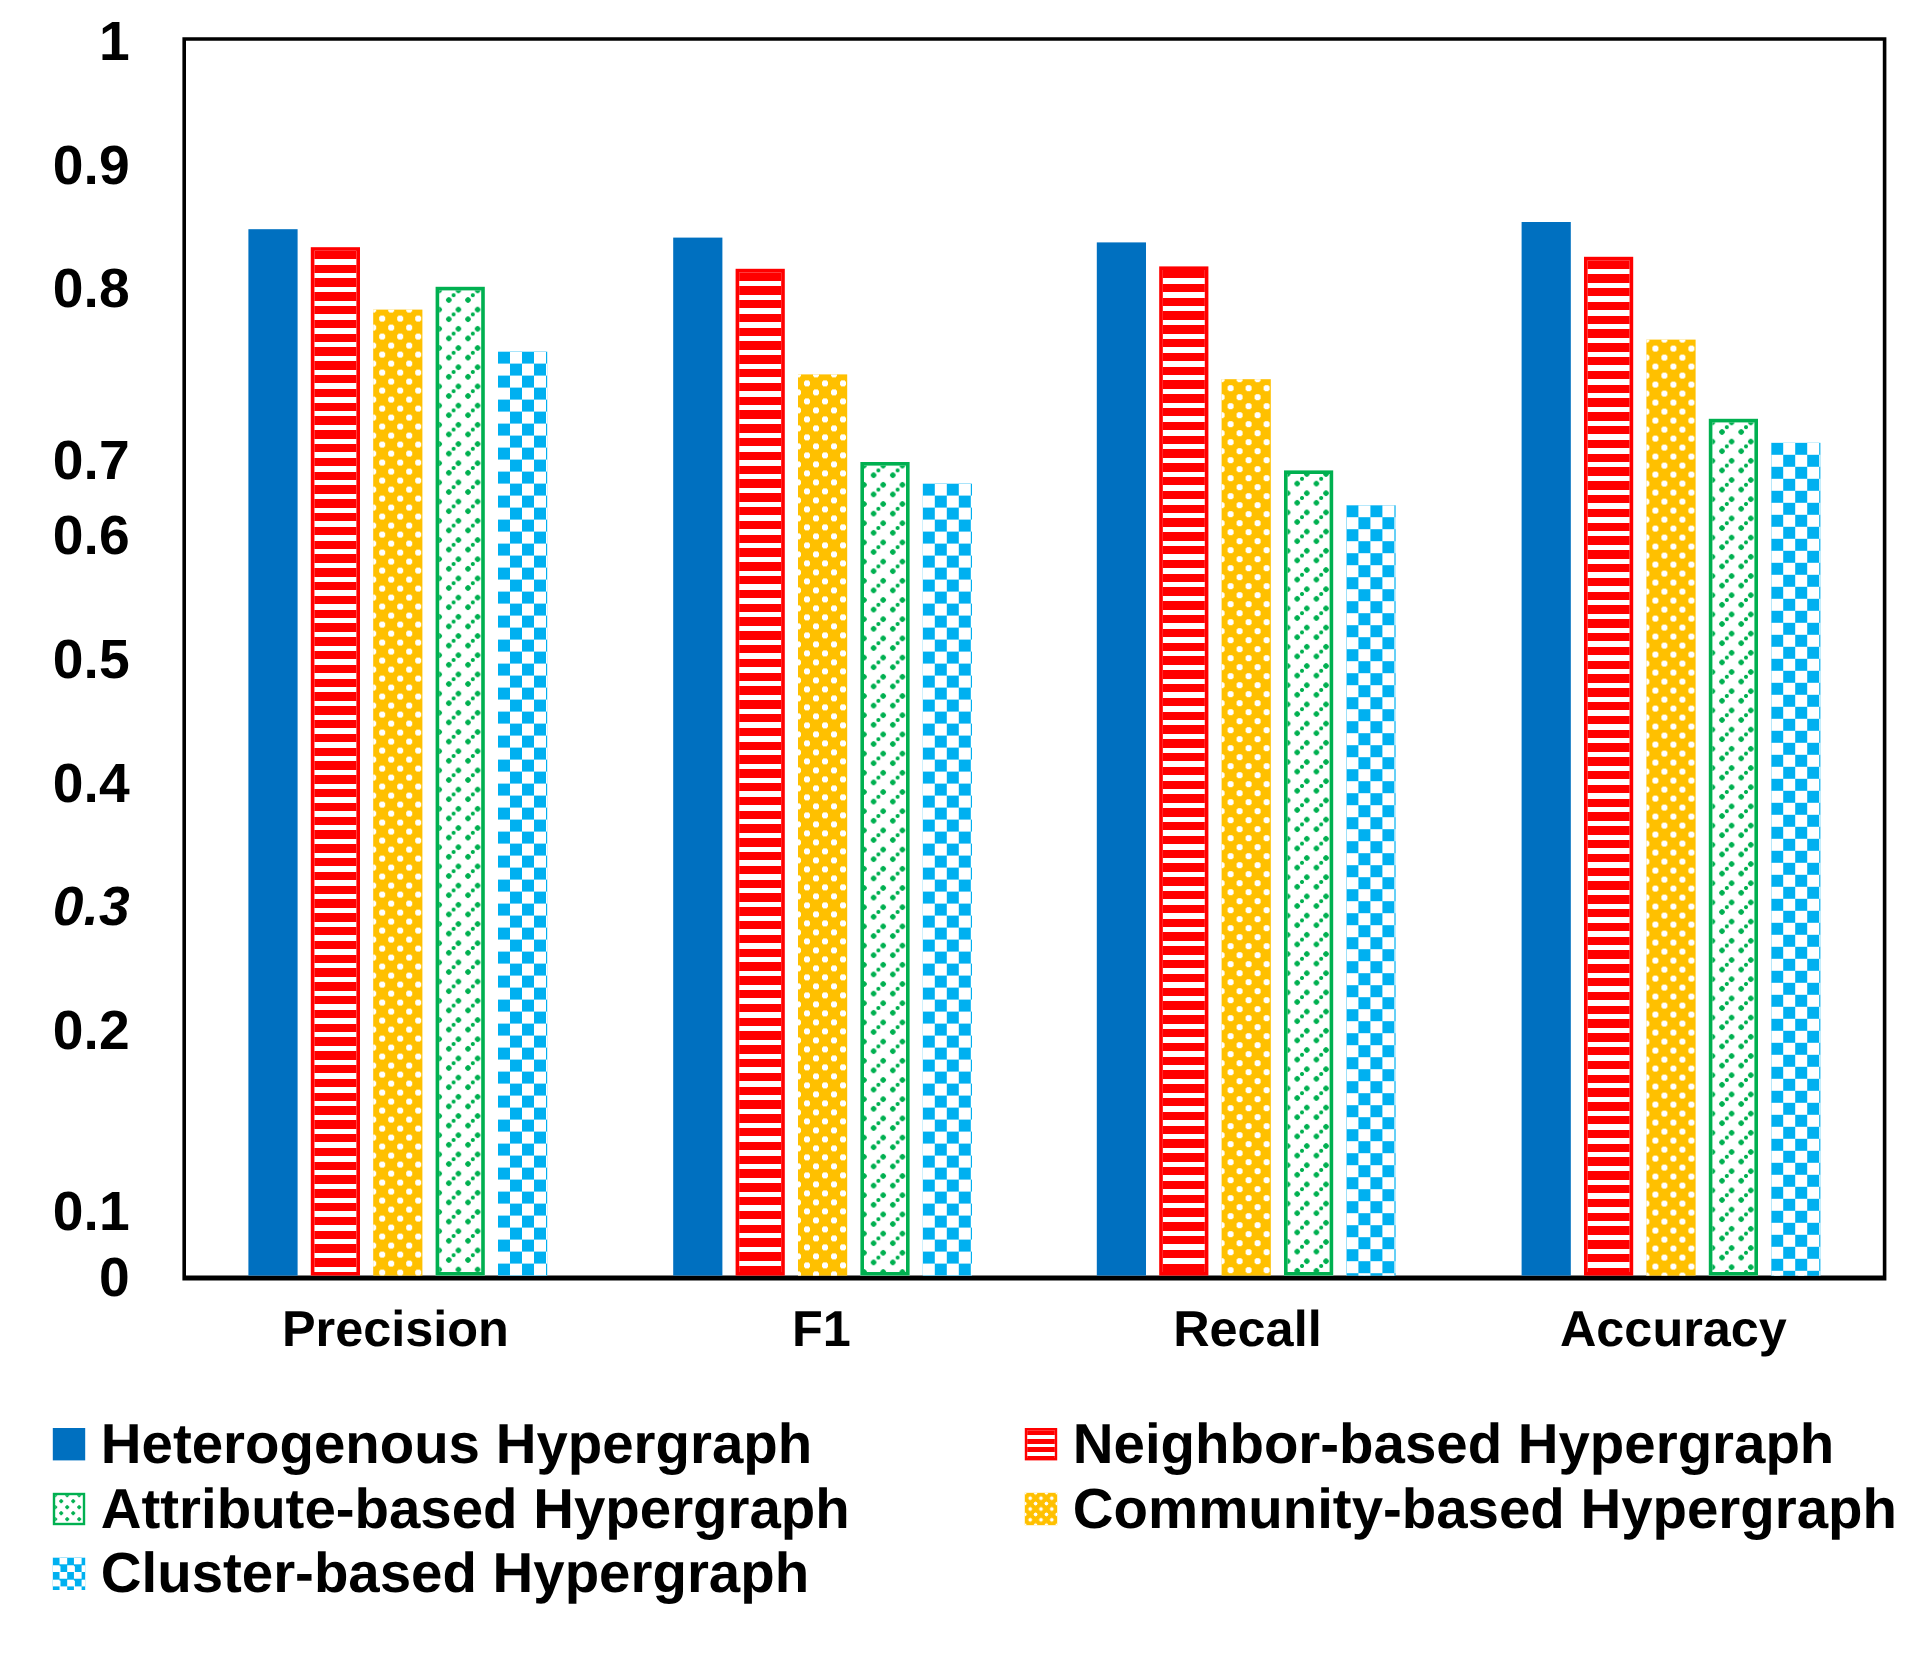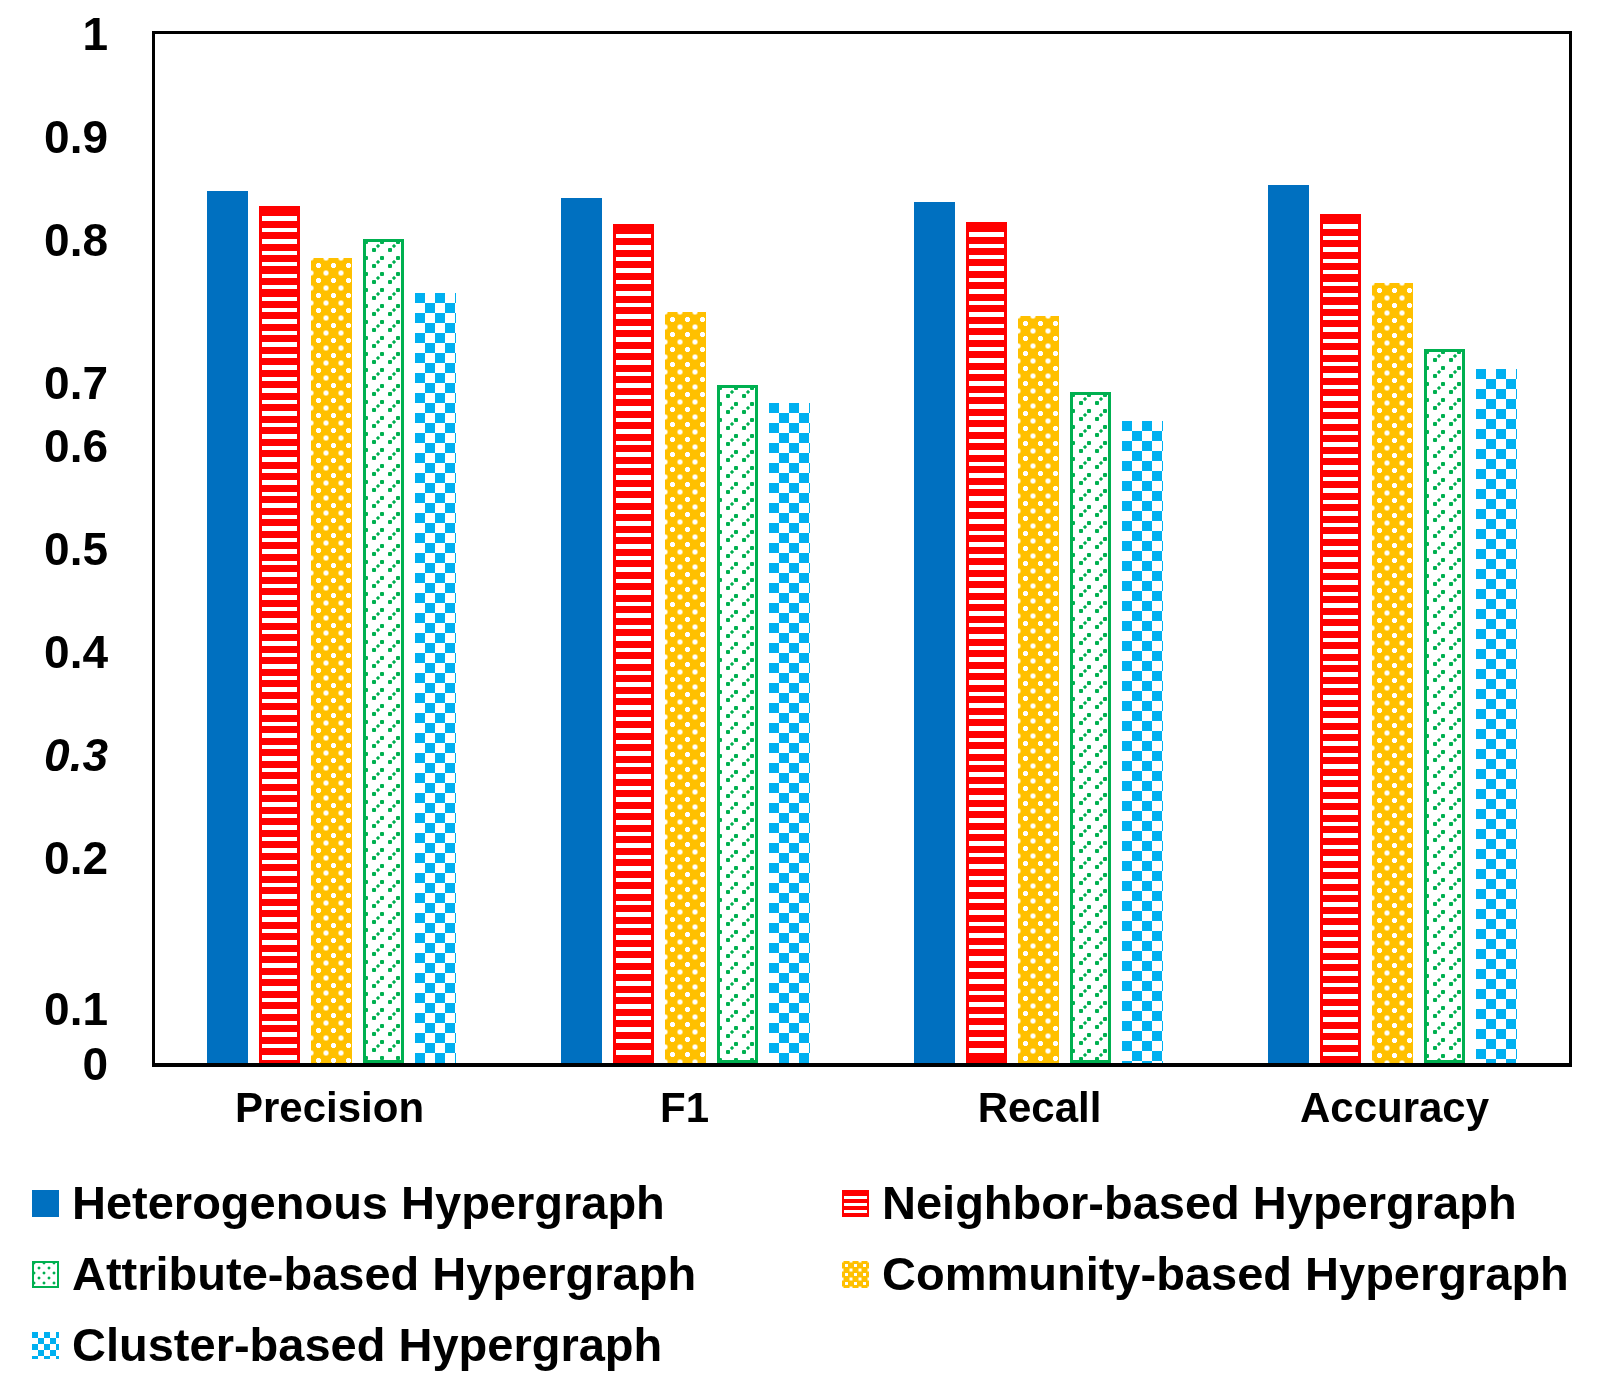--- a/index.html
+++ b/index.html
@@ -97,25 +97,24 @@
   .xlabel {
     flex:1 1 0;
     text-align:center;
     font-size:42px;
     line-height:56px;
   }
 
   
   .legend {
     position:absolute;
-    left:32px; top:1176px;
+    left:44px; top:1176px;
     width:1560px;
     display:grid;
     grid-template-columns:810px 1fr;
-    row-gap:17px;
   }
   .legend-item {
     display:flex;
     align-items:center;
     gap:13px;
     font-size:47px;
     line-height:54px;
     white-space:nowrap;
   }
   .sw { width:27px; height:27px; flex:0 0 auto; }

